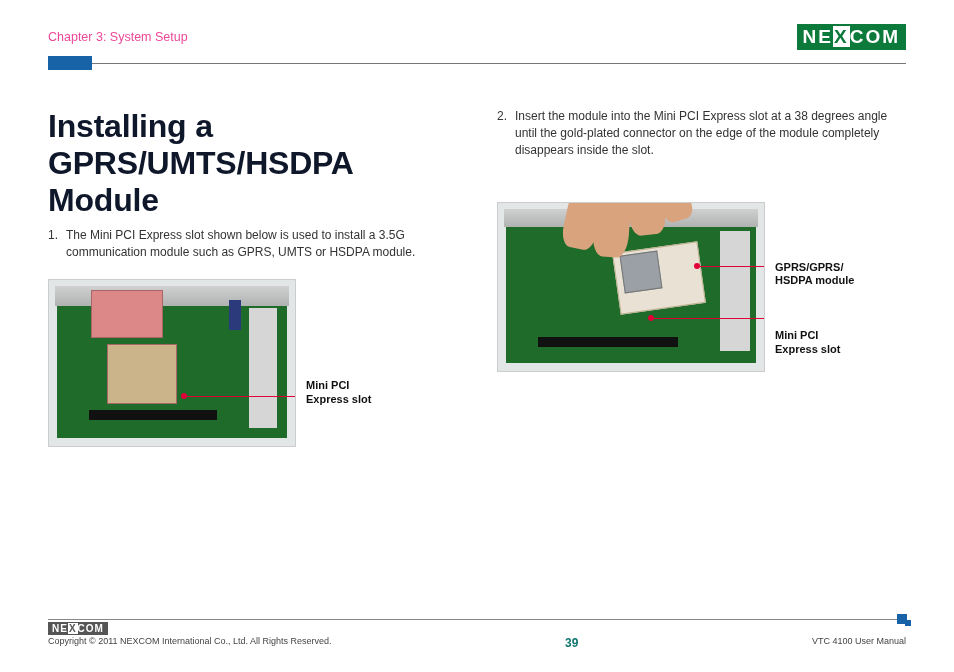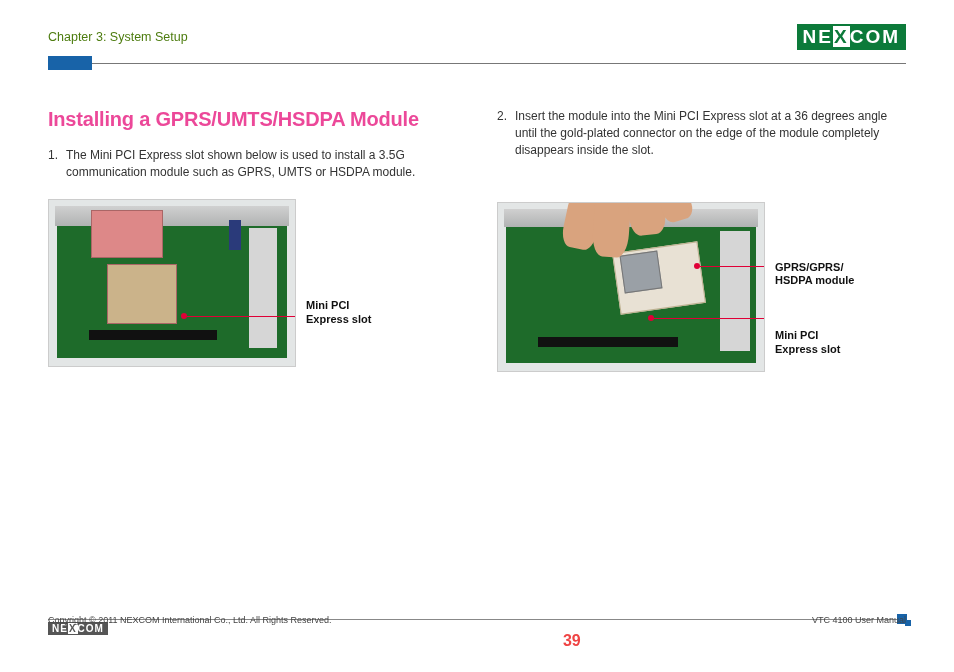--- a/index.html
+++ b/index.html
@@ -13,21 +13,21 @@
     padding: 24px 48px 28px 48px;
   }
   .header-row {
     display: flex;
     justify-content: space-between;
     align-items: center;
     height: 26px;
   }
   .chapter {
     font-size: 12.5px;
-    color: #4d7c0f;
+    color: #ec4899;
   }
   .logo {
     display: flex;
     align-items: center;
   }
   .logo-text {
     background: #0c7a3a;
     color: #fff;
     font-weight: 800;
     font-size: 19px;
@@ -54,24 +54,24 @@
   }
   .content {
     display: flex;
     gap: 40px;
   }
   .col {
     flex: 1;
     min-width: 0;
   }
   h1 {
-    font-size: 20px;
+    font-size: 32px;
     font-weight: 700;
-    color: #ec4899;
-    margin-bottom: 16px;
+    color: #0f172a;
+    margin-bottom: 8px;
     letter-spacing: -0.2px;
   }
   .step {
     display: flex;
     font-size: 12px;
     line-height: 1.4;
     color: #333;
     margin-bottom: 18px;
   }
   .step-num { width: 18px; flex-shrink: 0; }
@@ -157,21 +157,21 @@
   .footer-logo-box {
     background:#555;color:#fff;font-weight:800;font-size:10px;letter-spacing:1px;padding:1px 4px;font-family:Arial,sans-serif;
   }
   .footer-row {
     position: absolute;
     left: 48px; right: 48px; bottom: 22px;
     display: flex; justify-content: space-between; align-items: flex-start;
     font-size: 9px; color: #444;
   }
   .page-num {
-    font-weight: 700; font-size: 16px; color: #ef4444; margin-top: 17px;
+    font-weight: 700; font-size: 12px; color: #0f766e;
   }
 </style>
 </head>
 <body>
 
 <div class="header-row">
   <div class="chapter">Chapter 3: System Setup</div>
   <div class="logo">
     <span class="logo-text">
       <span>NE</span><span class="logo-x">X</span><span>COM</span>
@@ -206,21 +206,21 @@
       <div class="callout-labels single">
         <div style="white-space:pre-line;margin-top:60px;">Mini PCI
 Express slot</div>
       </div>
     </div>
   </div>
 
   <div class="col">
     <div class="step">
       <div class="step-num">2.</div>
-      <div class="step-body">Insert the module into the Mini PCI Express slot at a 36 degrees angle until the gold-plated connector on the edge of the module completely disappears inside the slot.</div>
+      <div class="step-body">Insert the module into the Mini PCI Express slot at a 38 degrees angle until the gold-plated connector on the edge of the module completely disappears inside the slot.</div>
     </div>
     <div style="height:10px;"></div>
     <div class="figure-wrap">
       <div class="figure" style="width:268px;height:170px;">
         <div class="metal" style="left:6px;top:6px;right:6px;height:18px;"></div>
         <div class="pcb" style="left:8px;top:24px;right:8px;bottom:8px;"></div>
         <div class="connector" style="left:40px;top:134px;width:140px;"></div>
         <div class="metal" style="right:14px;top:28px;width:30px;height:120px;background:#d6d6d6;"></div>
         <div class="card" style="left:118px;top:44px;width:86px;height:62px;transform:rotate(-8deg);"></div>
         <div style="position:absolute;left:124px;top:50px;width:38px;height:38px;background:#9aa0a6;border:1px solid #777;transform:rotate(-8deg);"></div>

